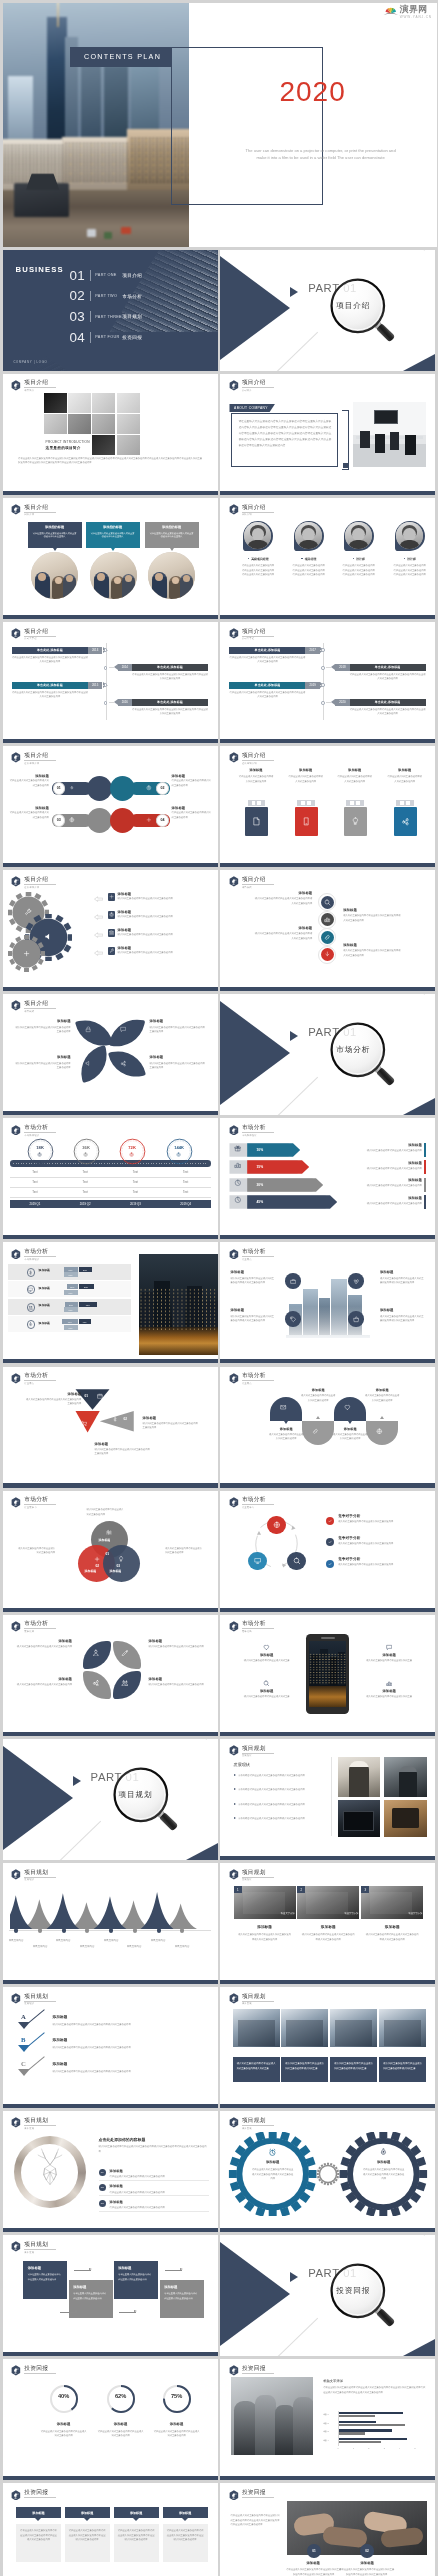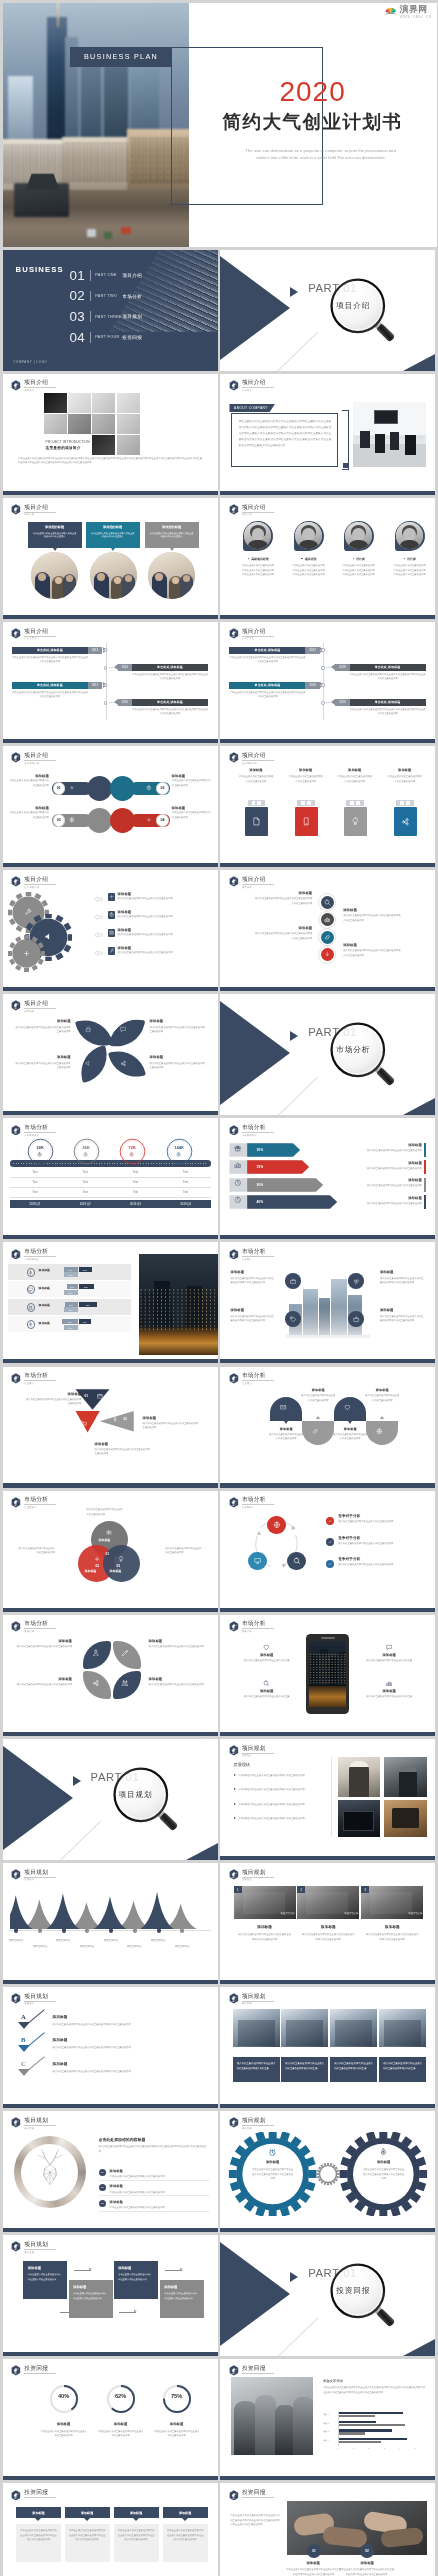--- a/index.html
+++ b/index.html
@@ -551,23 +551,22 @@
           <div class="cp-w2"></div>
           <div class="cp-w3"></div>
   <div class="cp-street"></div>
           <div class="cp-roof"></div>
           <div class="cp-roof2"></div>
   <div class="cp-car1"></div>
           <div class="cp-car2"></div>
           <div class="cp-car3"></div>
         </div>
  <div class="cov-frame"></div>
- <div class="cov-badge">BUSINESS PLAN</div>
+ <div class="cov-badge">CONTENTS PLAN</div>
  <div class="cov-year">2020</div>
- <div class="cov-title">简约大气创业计划书</div>
  <div class="cov-sub">The user can demonstrate on a projector or computer, or print the presentation and make it into a film to be used in a wider field The user can demonstrate</div>
  <div class="wm">
 <svg class="wm-logo" viewBox="0 0 54 36" width="15.5" height="10.3">
 <g transform="translate(27,26)">
 <path d="M0 0 L-18.5 -6.0 A19.4 19.4 0 0 1 -12.0 -16.2 Z" fill="#d94343"></path>
 <path d="M0 0 L-12.0 -16.2 A19.4 19.4 0 0 1 -4.4 -19.0 Z" fill="#e8962f"></path>
 <path d="M0 0 L-4.4 -19.0 A19.4 19.4 0 0 1 4.4 -19.0 Z" fill="#f0b828"></path>
 <path d="M0 0 L4.4 -19.0 A19.4 19.4 0 0 1 12.0 -16.2 Z" fill="#5cab3c"></path>
 <path d="M0 0 L12.0 -16.2 A19.4 19.4 0 0 1 18.5 -6.0 Z" fill="#1aa3a0"></path>
 </g>

